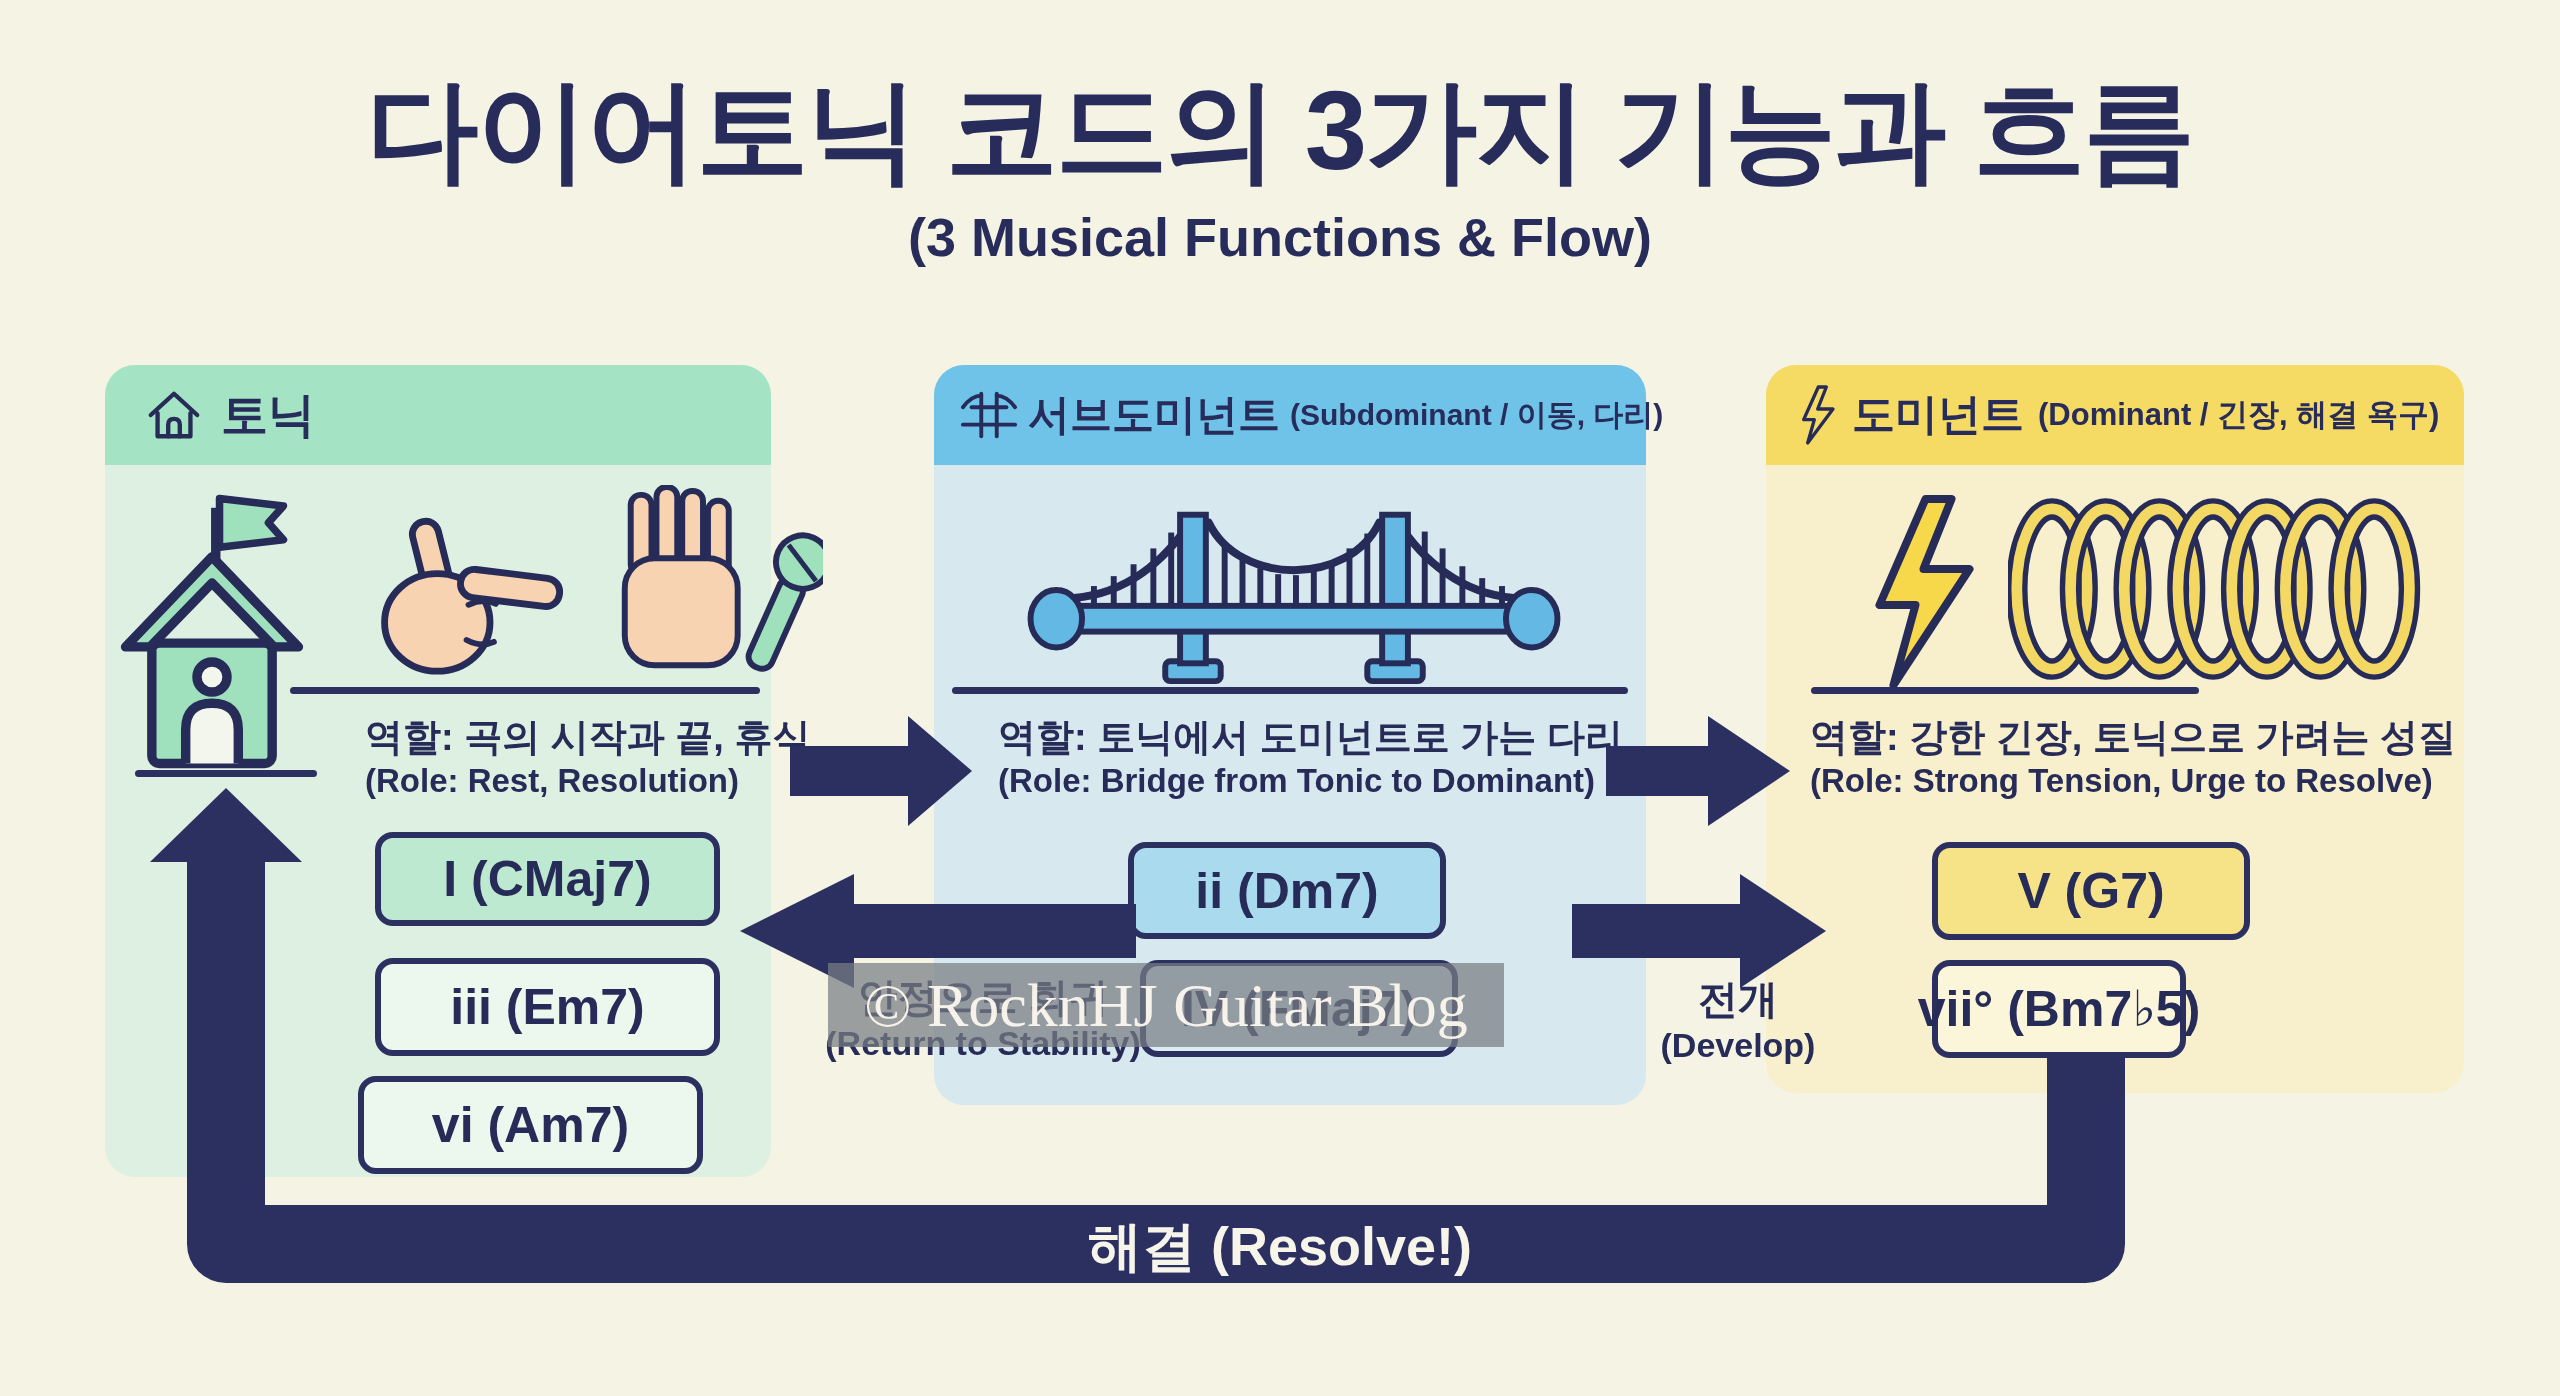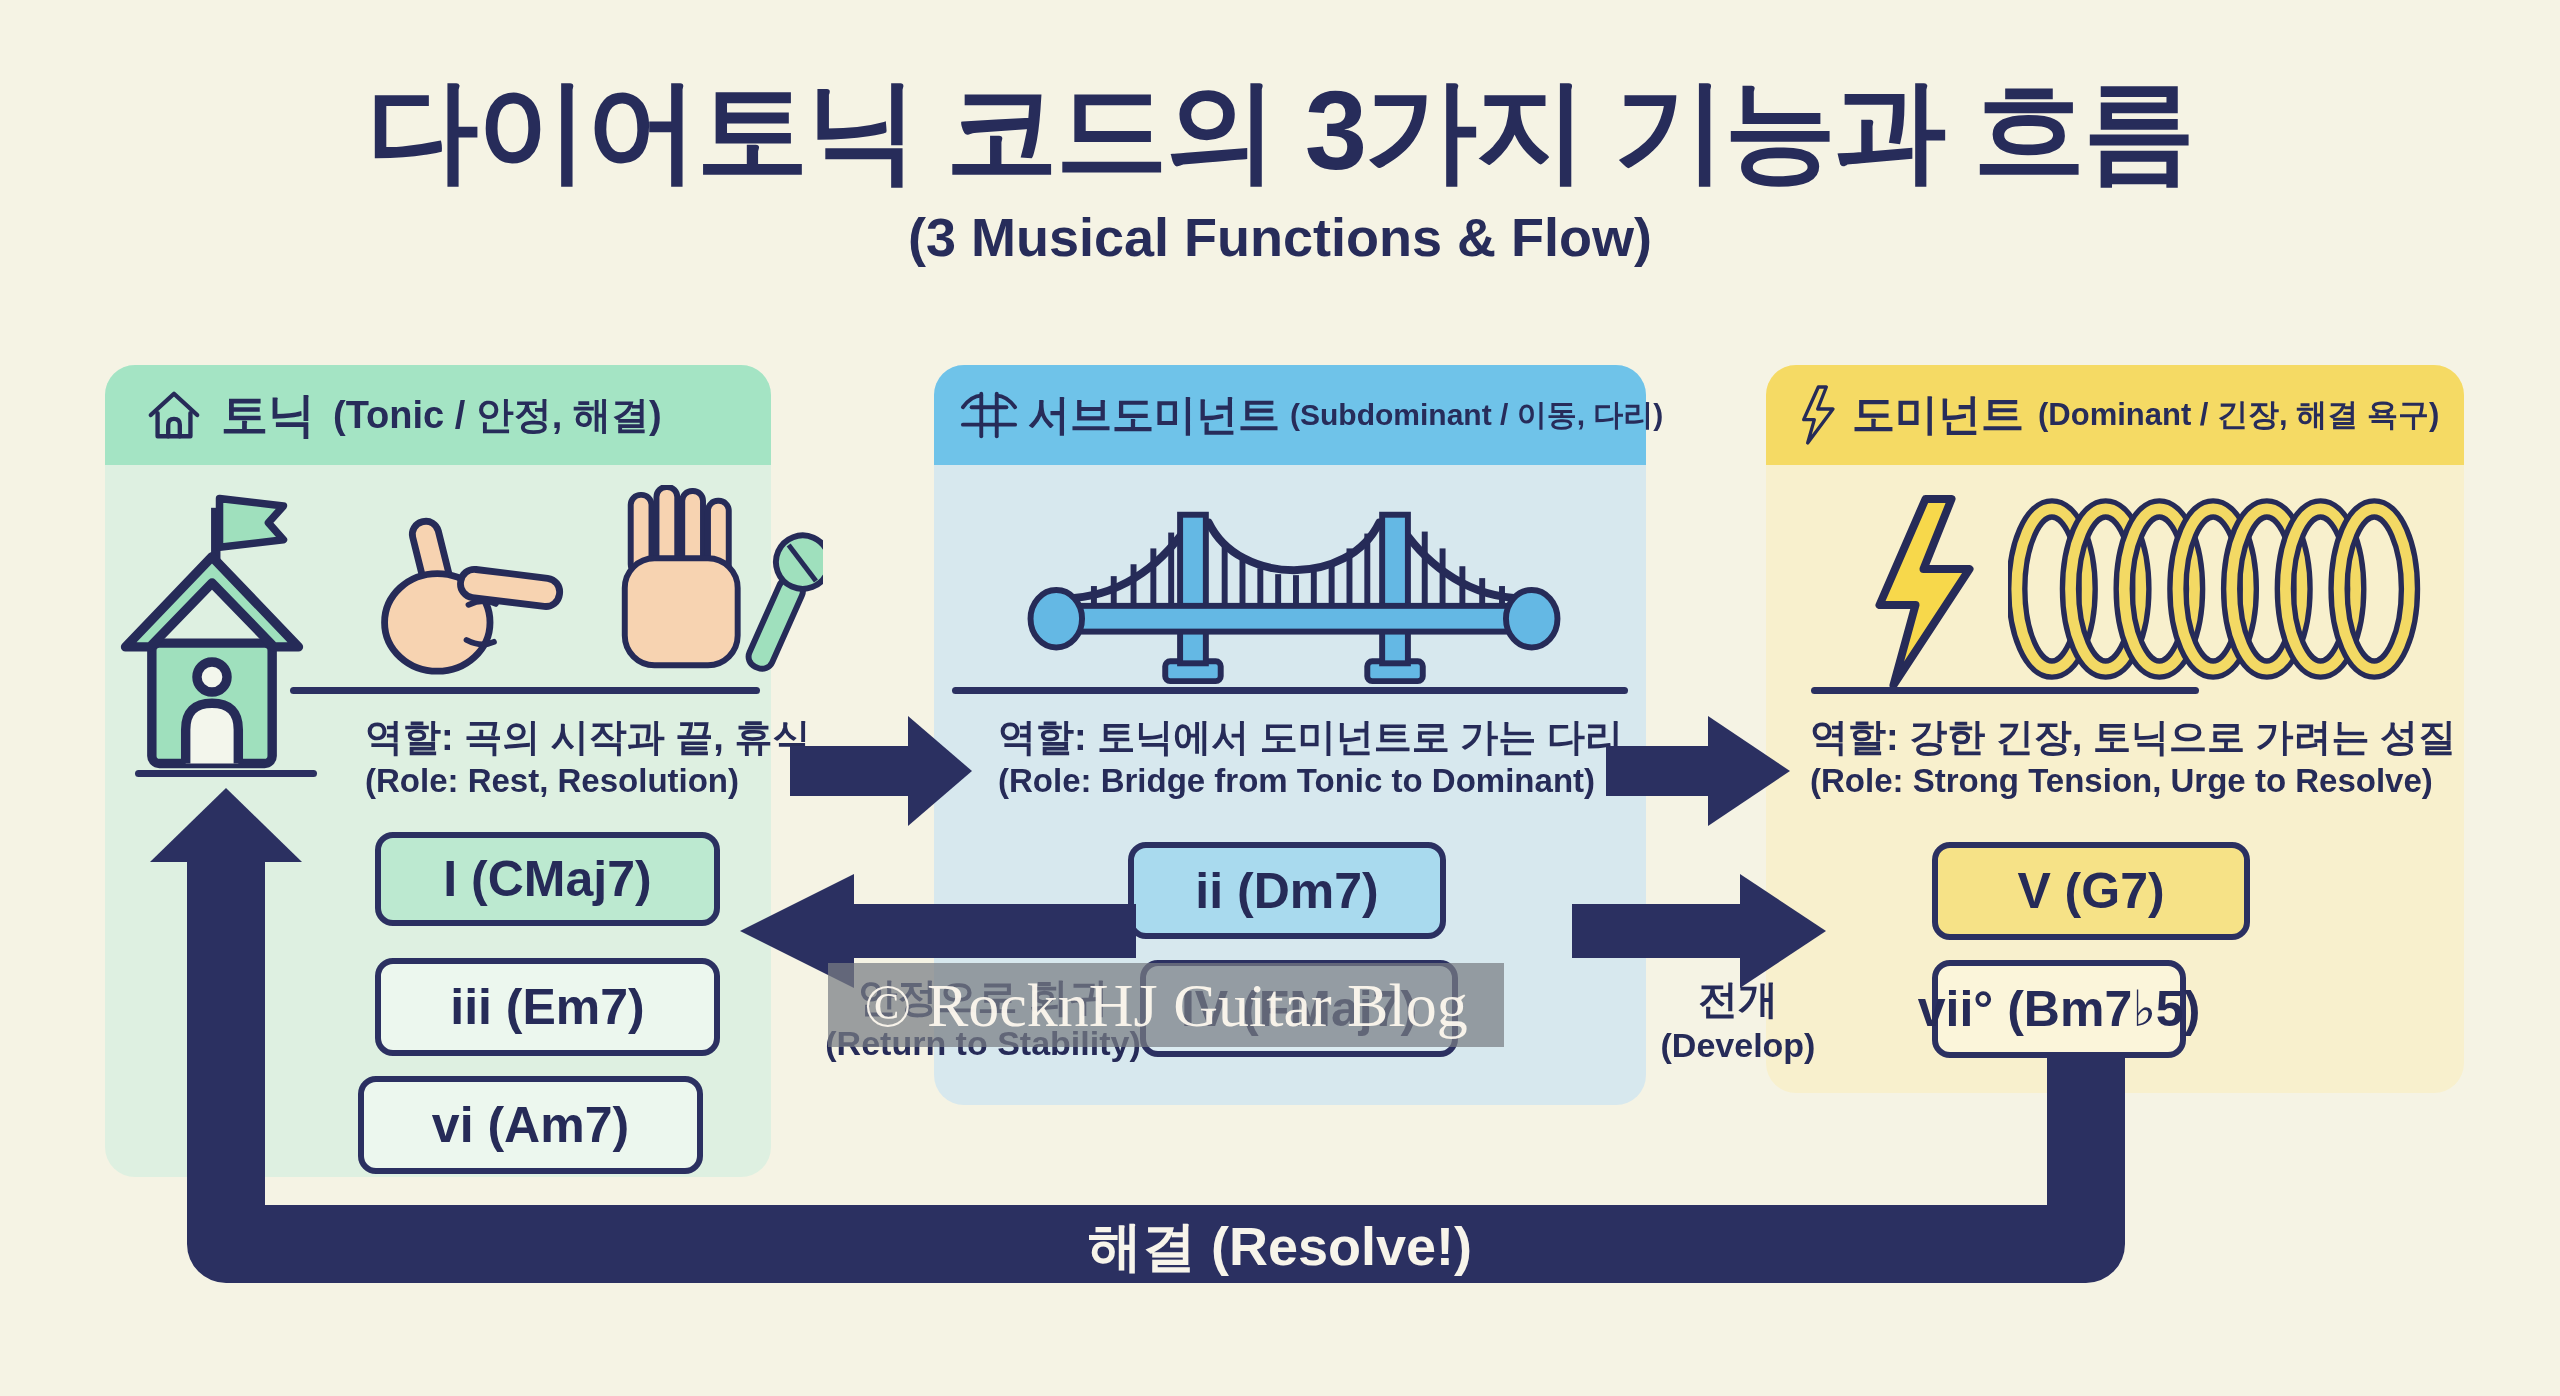--- a/index.html
+++ b/index.html
@@ -73,21 +73,20 @@
 <div class="panel" id="panel-tonic">
   <div class="panel-header">
     <span>
       <svg width="58" height="58" viewBox="0 0 60 60" fill="none" stroke="#262b58" stroke-width="4.5" stroke-linejoin="round" stroke-linecap="round">
         <path d="M6,30 L30,8 L54,30"></path>
         <path d="M13,28 V52 H47 V28"></path>
         <path d="M24,52 V40 Q24,34 30,34 Q36,34 36,40 V52"></path>
       </svg>
     </span>
     <span class="hk">토닉</span>
-    <span class="he">(Tonic / 안정, 해결)</span>
   </div>
 
   <span class="abs" style="left:12px;top:124px;">
     <svg width="190" height="282" viewBox="0 0 100 150">
       <line x1="52" y1="38" x2="52" y2="10" stroke="#262b58" stroke-width="5"></line>
       <polygon points="54,5 88,9 80,18 88,27 54,31" fill="#9fe0bd" stroke="#262b58" stroke-width="4" stroke-linejoin="round"></polygon>
       <rect x="18" y="82" width="64" height="64" rx="4" fill="#9fe0bd" stroke="#262b58" stroke-width="5"></rect>
       <polygon points="4,84 50,36 96,84 83,84 50,50 17,84" fill="#9fe0bd" stroke="#262b58" stroke-width="5" stroke-linejoin="round"></polygon>
       <circle cx="50" cy="100" r="8" fill="#f3f6ec" stroke="#262b58" stroke-width="5"></circle>
       <path d="M36,146 L36,128 Q36,114 50,114 Q64,114 64,128 L64,146" fill="#f3f6ec" stroke="#262b58" stroke-width="5"></path>

